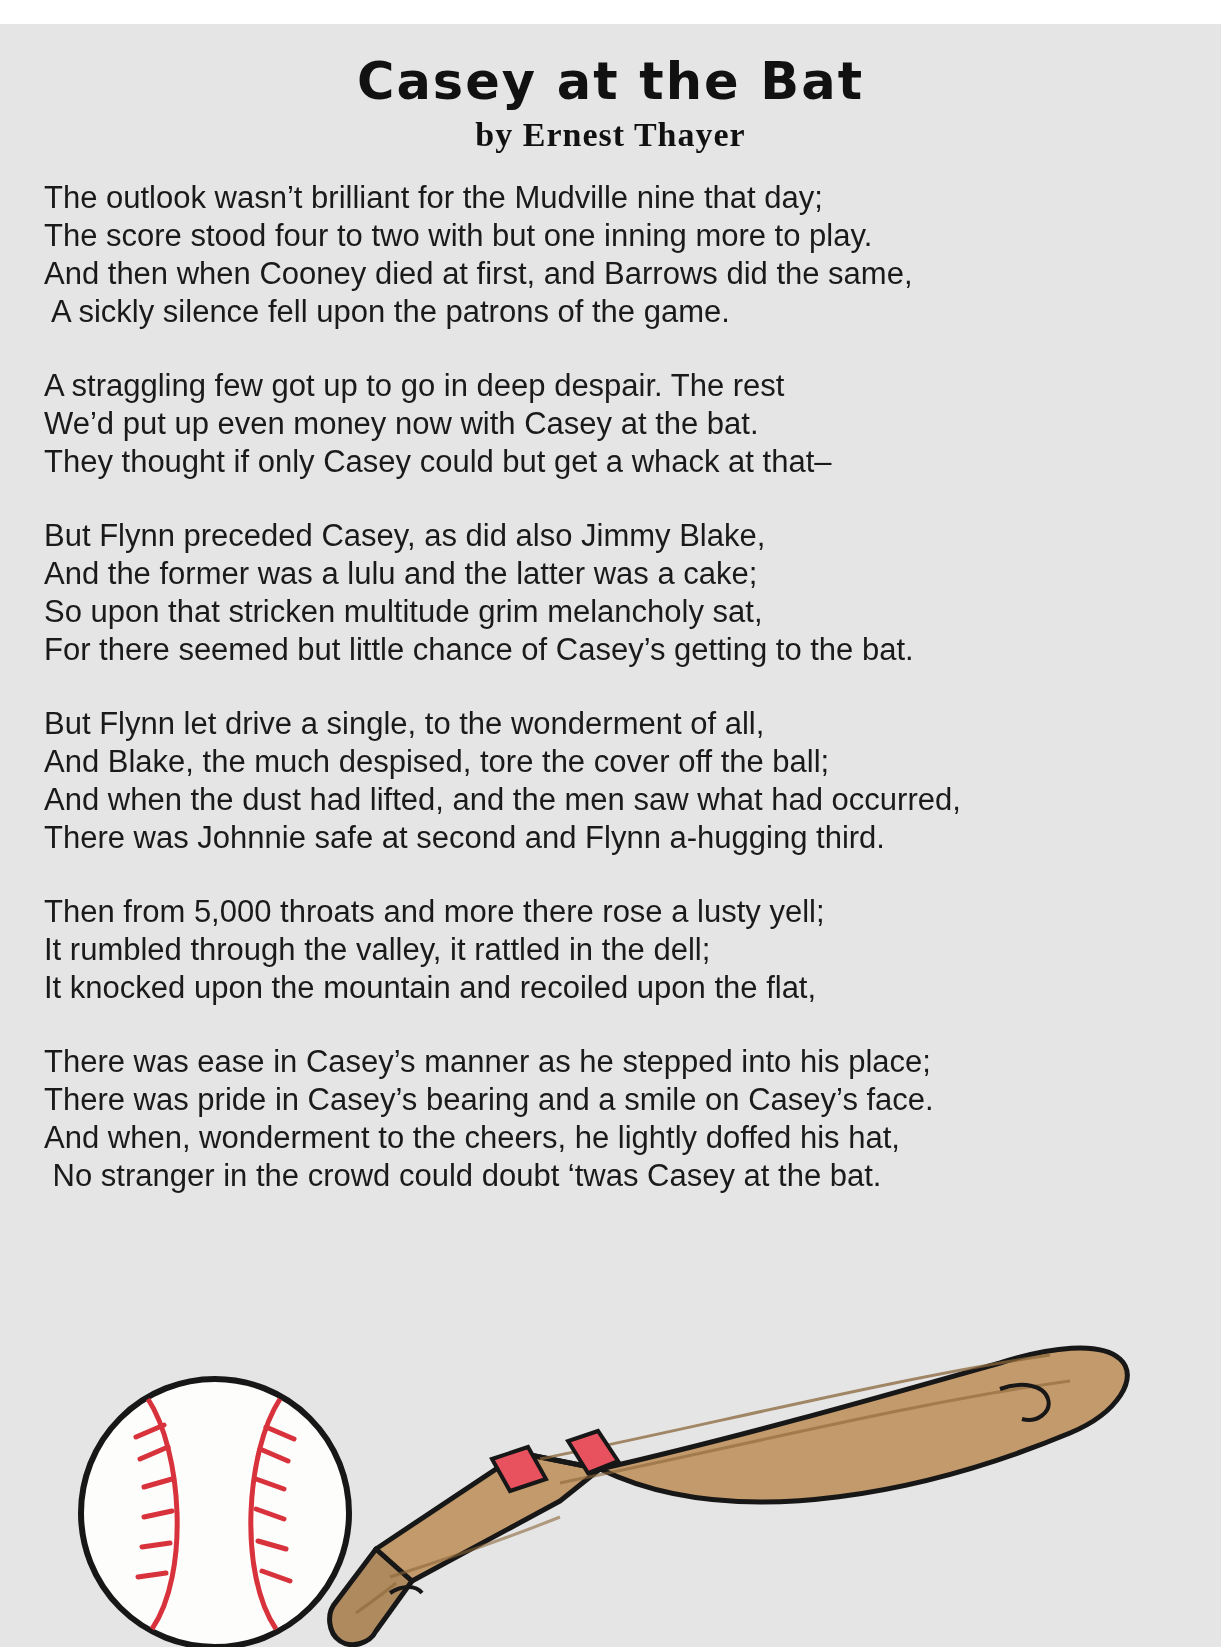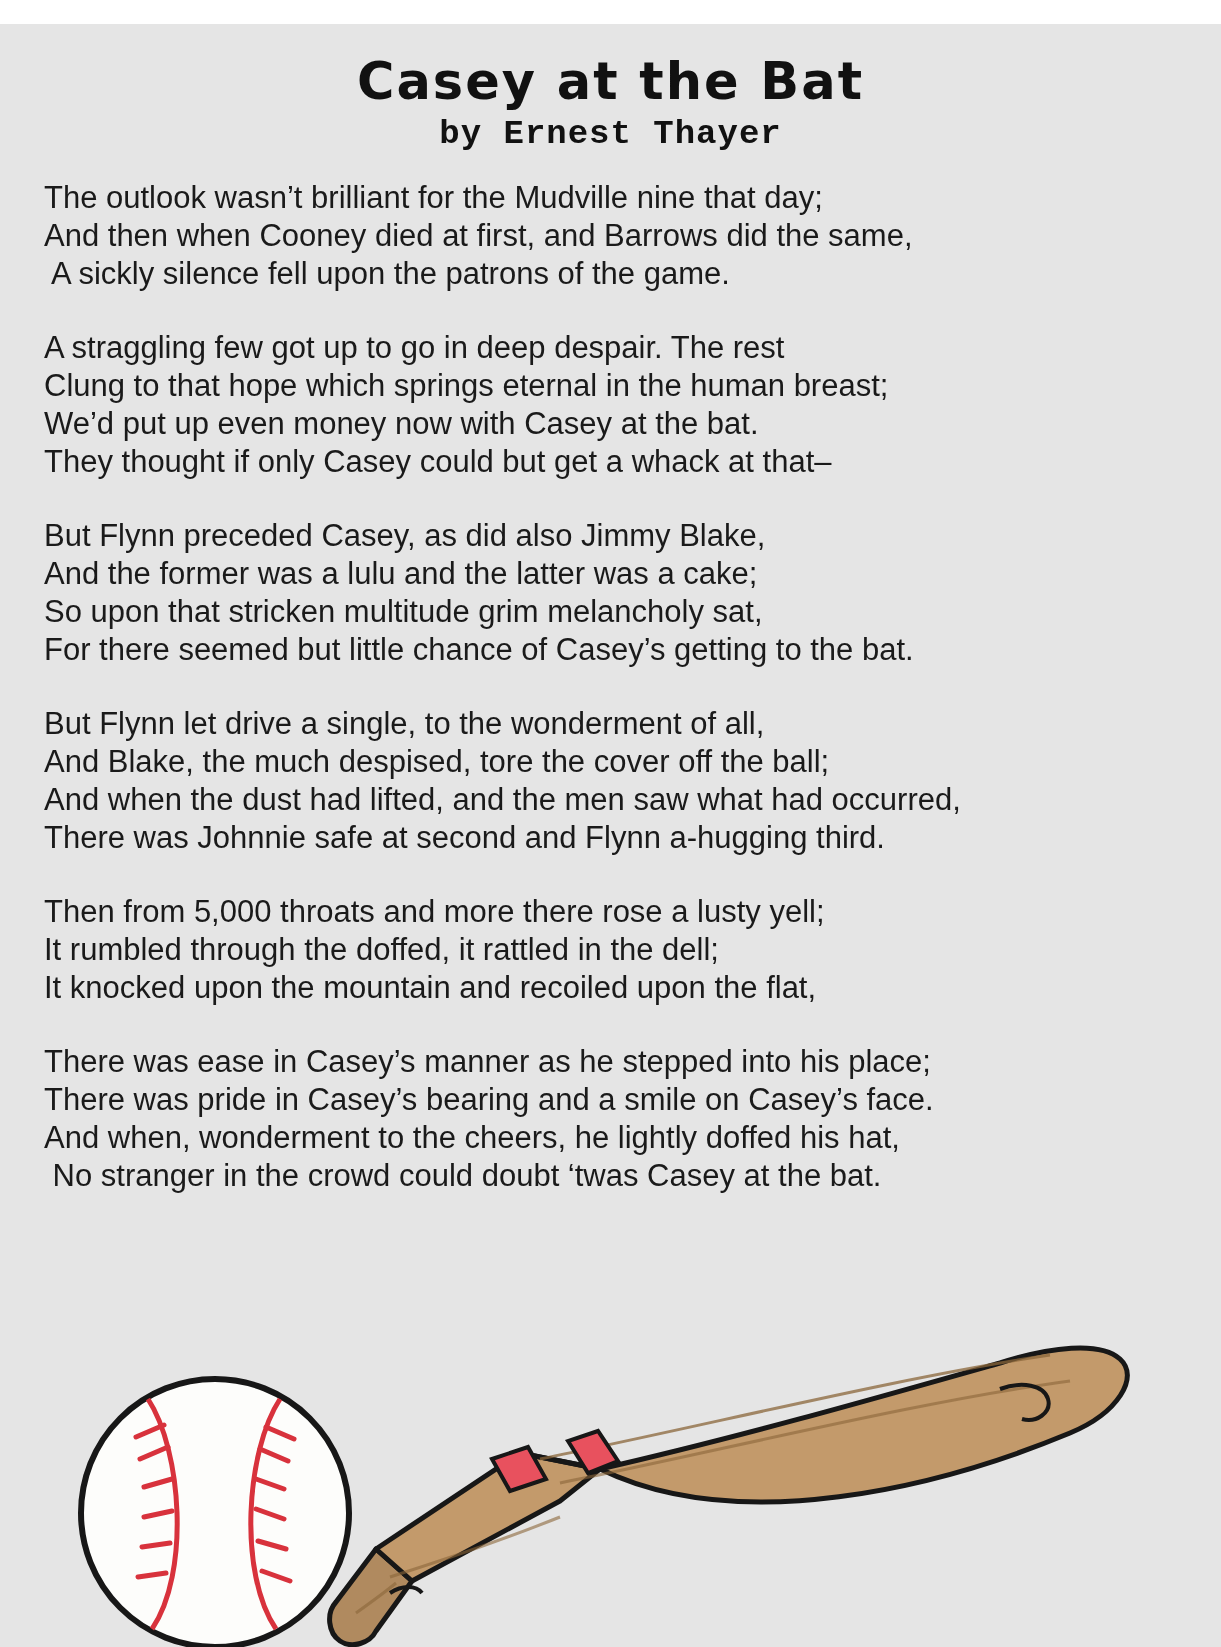--- a/index.html
+++ b/index.html
@@ -28,21 +28,21 @@
     font-family: "DejaVu Sans", sans-serif;
     font-size: 51px;
     font-weight: bold;
     letter-spacing: 2px;
     color: #111111;
     margin: 8px 0 2px 0;
     line-height: 1.1;
   }
   .poem-byline {
     text-align: center;
-    font-family: Liberation Mono, monospace;
+    font-family: Liberation Serif, serif;
     font-size: 34px;
     font-weight: bold;
     letter-spacing: 1px;
     color: #111111;
     margin: 6px 0 26px 0;
     line-height: 1.1;
   }
   .poem-body {
     margin: 0 0 0 4px;
     padding: 0 0 0 0;
@@ -71,48 +71,48 @@
 
 <div class="page">
 
   <h1 class="poem-title">Casey at the Bat</h1>
   <div class="poem-byline">by Ernest Thayer</div>
 
   <div class="poem-body">
 
     <div class="stanza">
       <div class="line">The outlook wasn’t brilliant for the Mudville nine that day;</div>
+      <div class="line">The score stood four to two with but one inning more to play.</div>
       <div class="line">And then when Cooney died at first, and Barrows did the same,</div>
       <div class="line"> A sickly silence fell upon the patrons of the game.</div>
     </div>
 
     <div class="stanza">
       <div class="line">A straggling few got up to go in deep despair. The rest</div>
-      <div class="line">Clung to that hope which springs eternal in the human breast;</div>
       <div class="line">We’d put up even money now with Casey at the bat.</div>
       <div class="line">They thought if only Casey could but get a whack at that–</div>
     </div>
 
     <div class="stanza">
       <div class="line">But Flynn preceded Casey, as did also Jimmy Blake,</div>
       <div class="line">And the former was a lulu and the latter was a cake;</div>
       <div class="line">So upon that stricken multitude grim melancholy sat,</div>
       <div class="line">For there seemed but little chance of Casey’s getting to the bat.</div>
     </div>
 
     <div class="stanza">
       <div class="line">But Flynn let drive a single, to the wonderment of all,</div>
       <div class="line">And Blake, the much despised, tore the cover off the ball;</div>
       <div class="line">And when the dust had lifted, and the men saw what had occurred,</div>
       <div class="line">There was Johnnie safe at second and Flynn a-hugging third.</div>
     </div>
 
     <div class="stanza">
       <div class="line">Then from 5,000 throats and more there rose a lusty yell;</div>
-      <div class="line">It rumbled through the doffed, it rattled in the dell;</div>
+      <div class="line">It rumbled through the valley, it rattled in the dell;</div>
       <div class="line">It knocked upon the mountain and recoiled upon the flat,</div>
     </div>
 
     <div class="stanza">
       <div class="line">There was ease in Casey’s manner as he stepped into his place;</div>
       <div class="line">There was pride in Casey’s bearing and a smile on Casey’s face.</div>
       <div class="line">And when, wonderment to the cheers, he lightly doffed his hat,</div>
       <div class="line"> No stranger in the crowd could doubt ‘twas Casey at the bat.</div>
     </div>
 

